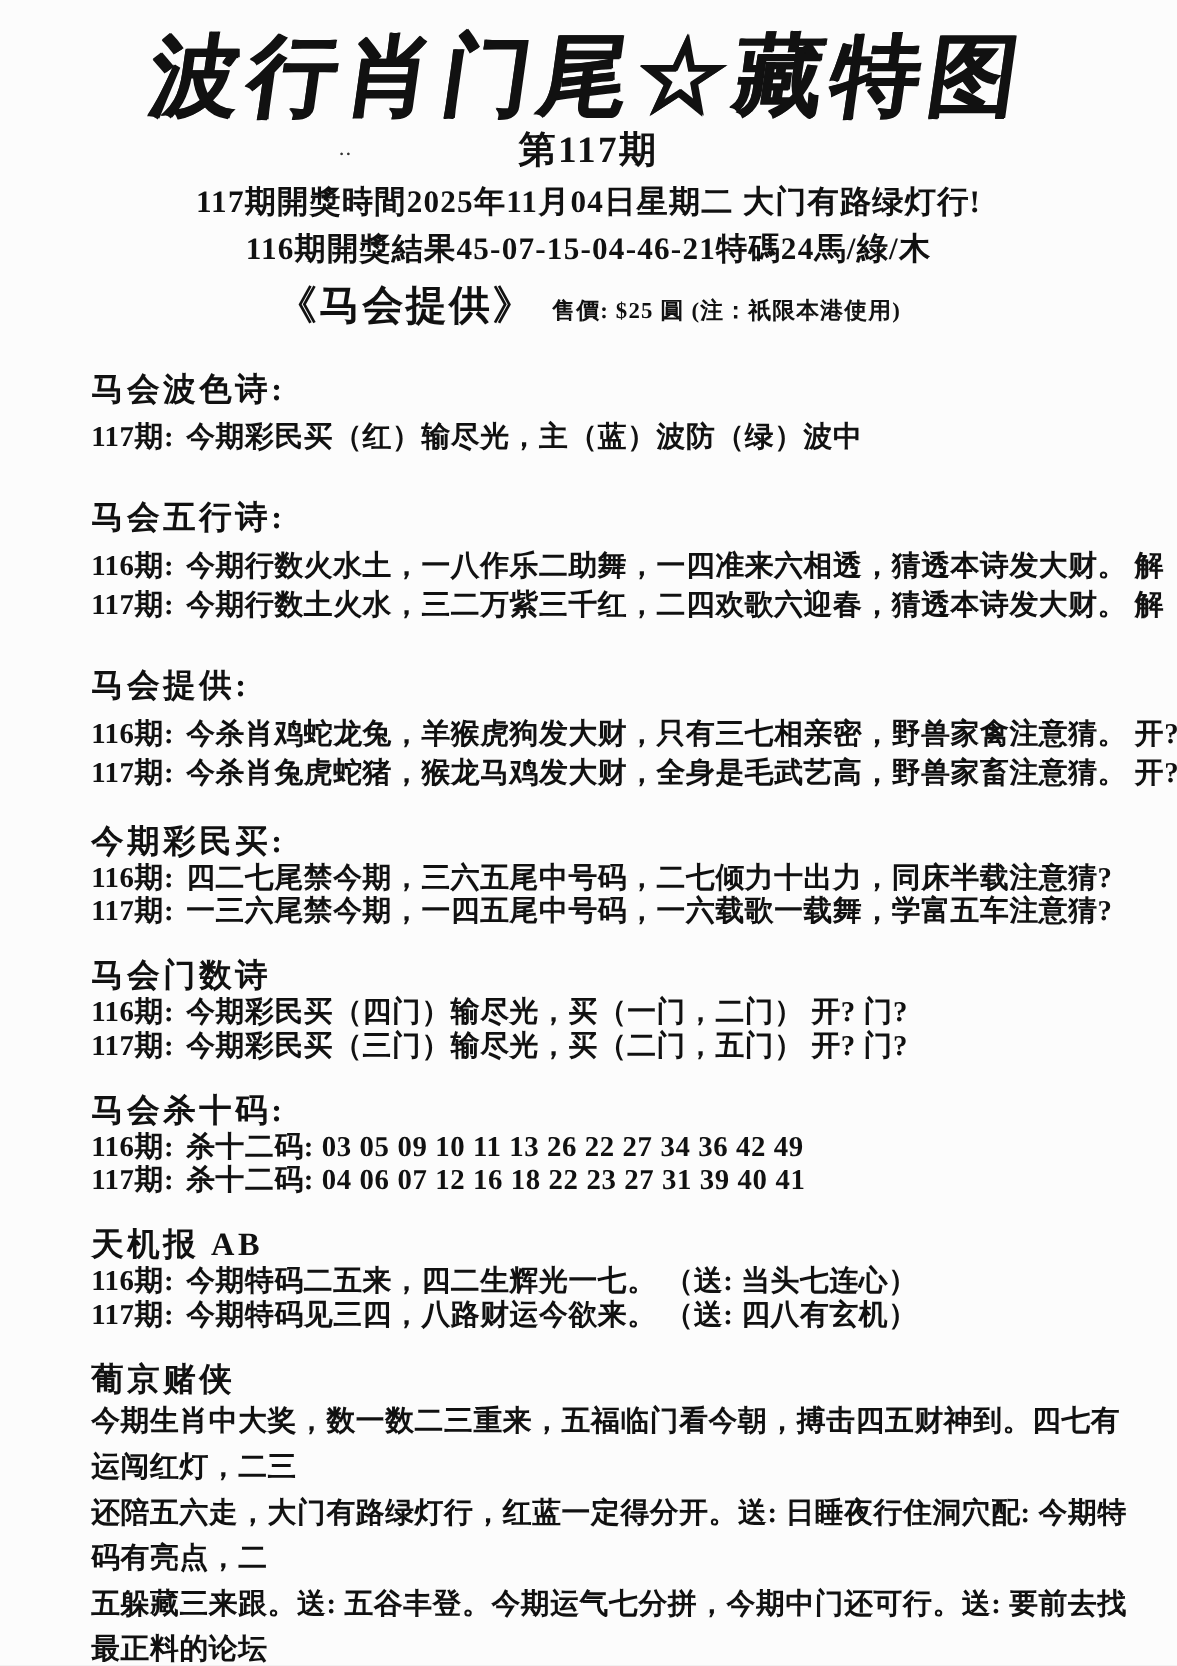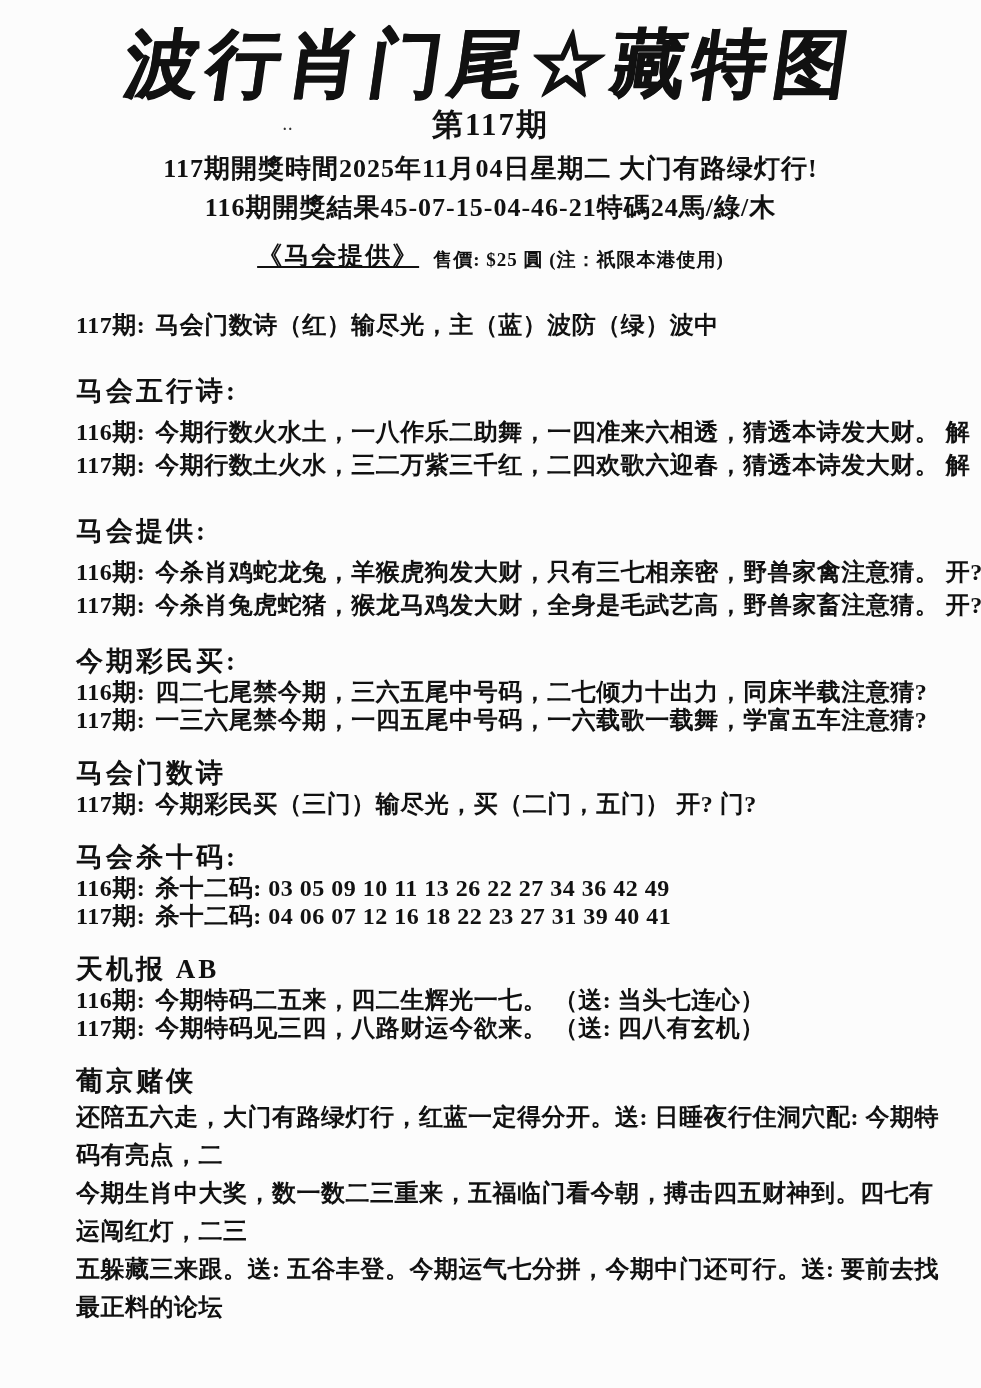--- a/index.html
+++ b/index.html
@@ -54,21 +54,21 @@
     margin-top:9px;
     letter-spacing:1px;
   }
   .provider-row{
     display:flex;
     justify-content:center;
     align-items:flex-end;
     gap:14px;
     margin-top:14px;
   }
-  .provider-title{font-size:25px;line-height:38px;letter-spacing:2px;text-decoration:underline;}
+  .provider-title{font-size:34px;line-height:38px;letter-spacing:2px;}
   .price-note{font-size:19px;line-height:30px;letter-spacing:1px;}
   
   .sections{padding:0 40px 0 76px;}
   .section{margin-top:24px;}
   .section.loose{margin-top:34px;}
   .section .heading{
     font-size:27px;
     line-height:30px;
     letter-spacing:3px;
     margin-bottom:2px;
@@ -97,21 +97,22 @@
   <div class="last-result">116期開獎結果45-07-15-04-46-21特碼24馬/綠/木</div>
 
   <div class="provider-row">
     <span class="provider-title">《马会提供》</span>
     <span class="price-note">售價: $25 圓 (注：祇限本港使用)</span>
   </div>
 
   <div class="sections">
 
     <div class="section loose">
-      <div class="line"><span class="lab">117期:</span><span>马会门数诗（红）输尽光，主（蓝）波防（绿）波中</span></div>
+      <div class="heading">马会波色诗:</div>
+      <div class="line"><span class="lab">117期:</span><span>今期彩民买（红）输尽光，主（蓝）波防（绿）波中</span></div>
     </div>
 
     <div class="section loose">
       <div class="heading">马会五行诗:</div>
       <div class="line"><span class="lab">116期:</span><span>今期行数火水土，一八作乐二助舞，一四准来六相透，猜透本诗发大财。 解（？）</span></div>
       <div class="line"><span class="lab">117期:</span><span>今期行数土火水，三二万紫三千红，二四欢歌六迎春，猜透本诗发大财。 解（？）</span></div>
     </div>
 
     <div class="section loose">
       <div class="heading">马会提供:</div>
@@ -120,37 +121,38 @@
     </div>
 
     <div class="section">
       <div class="heading">今期彩民买:</div>
       <div class="line"><span class="lab">116期:</span><span>四二七尾禁今期，三六五尾中号码，二七倾力十出力，同床半载注意猜?</span></div>
       <div class="line"><span class="lab">117期:</span><span>一三六尾禁今期，一四五尾中号码，一六载歌一载舞，学富五车注意猜?</span></div>
     </div>
 
     <div class="section">
       <div class="heading">马会门数诗</div>
+      <div class="line"><span class="lab">116期:</span><span>今期彩民买（四门）输尽光，买（一门，二门） 开? 门?</span></div>
       <div class="line"><span class="lab">117期:</span><span>今期彩民买（三门）输尽光，买（二门，五门） 开? 门?</span></div>
     </div>
 
     <div class="section">
       <div class="heading">马会杀十码:</div>
       <div class="line"><span class="lab">116期:</span><span>杀十二码: 03 05 09 10 11 13 26 22 27 34 36 42 49</span></div>
       <div class="line"><span class="lab">117期:</span><span>杀十二码: 04 06 07 12 16 18 22 23 27 31 39 40 41</span></div>
     </div>
 
     <div class="section">
       <div class="heading">天机报 AB</div>
       <div class="line"><span class="lab">116期:</span><span>今期特码二五来，四二生辉光一七。 （送: 当头七连心）</span></div>
       <div class="line"><span class="lab">117期:</span><span>今期特码见三四，八路财运今欲来。 （送: 四八有玄机）</span></div>
     </div>
 
     <div class="section prose">
       <div class="heading">葡京赌侠</div>
+      <div class="line"><span class="lab"></span><span>今期生肖中大奖，数一数二三重来，五福临门看今朝，搏击四五财神到。四七有运闯红灯，二三</span></div>
       <div class="line"><span class="lab"></span><span>还陪五六走，大门有路绿灯行，红蓝一定得分开。送: 日睡夜行住洞穴配: 今期特码有亮点，二</span></div>
-      <div class="line"><span class="lab"></span><span>今期生肖中大奖，数一数二三重来，五福临门看今朝，搏击四五财神到。四七有运闯红灯，二三</span></div>
       <div class="line"><span class="lab"></span><span>五躲藏三来跟。送: 五谷丰登。今期运气七分拼，今期中门还可行。送: 要前去找最正料的论坛</span></div>
     </div>
 
   </div>
 
 </div>
 
 </body></html>

